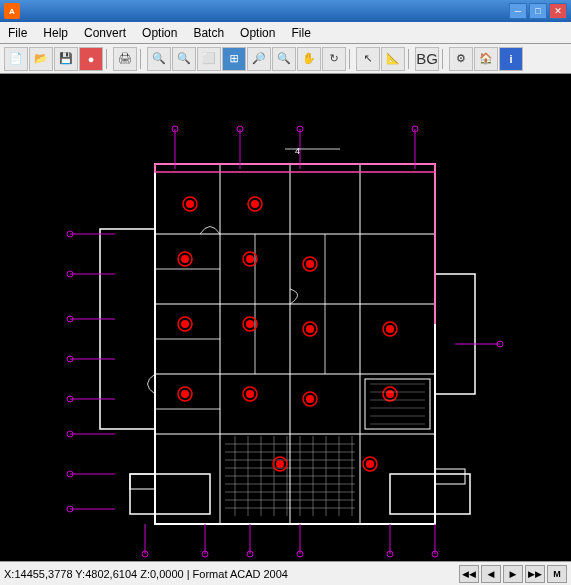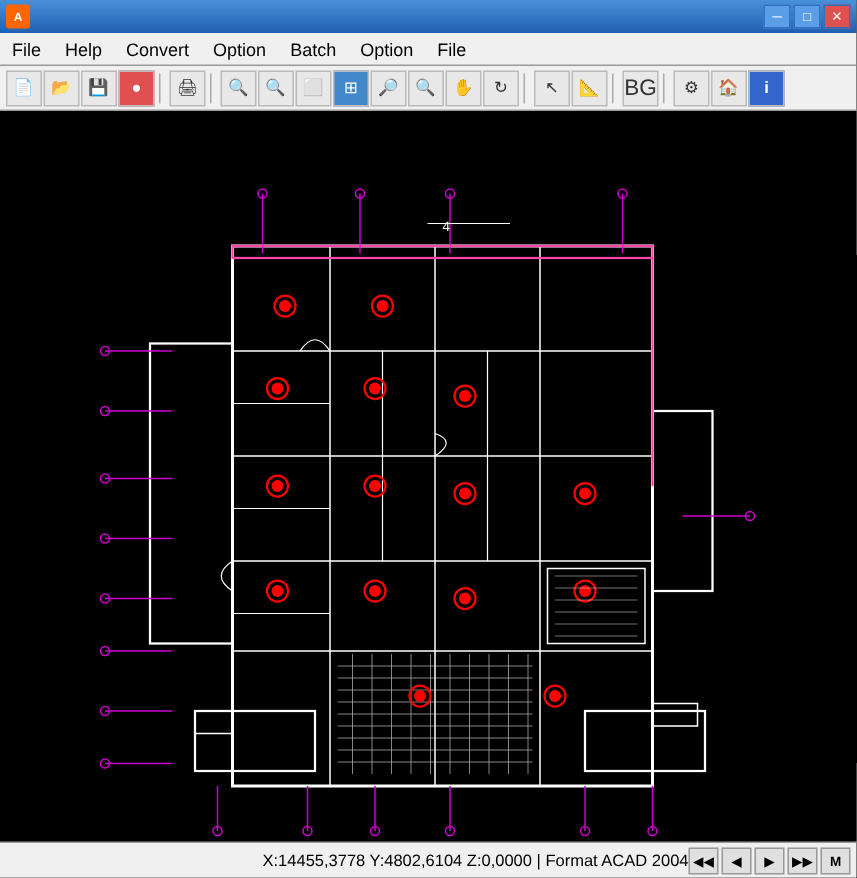--- a/index.html
+++ b/index.html
@@ -69,21 +69,21 @@
       position: relative;
       overflow: hidden;
     }
 
     
     .status-bar {
       background: #f0f0f0;
       height: 24px;
       display: flex;
       align-items: center;
-      justify-content: flex-end;
+      justify-content: space-between;
       padding: 12px 4px;
       border-top: 1px solid #999;
       font-size: 11px;
     }
     .status-nav { display: flex; gap: 2px; }
     .nav-btn {
       width: 20px; height: 18px; background: #e0e0e0; border: 1px solid #999;
       cursor: pointer; display: flex; align-items: center; justify-content: center; font-size: 9px;
     }
 

